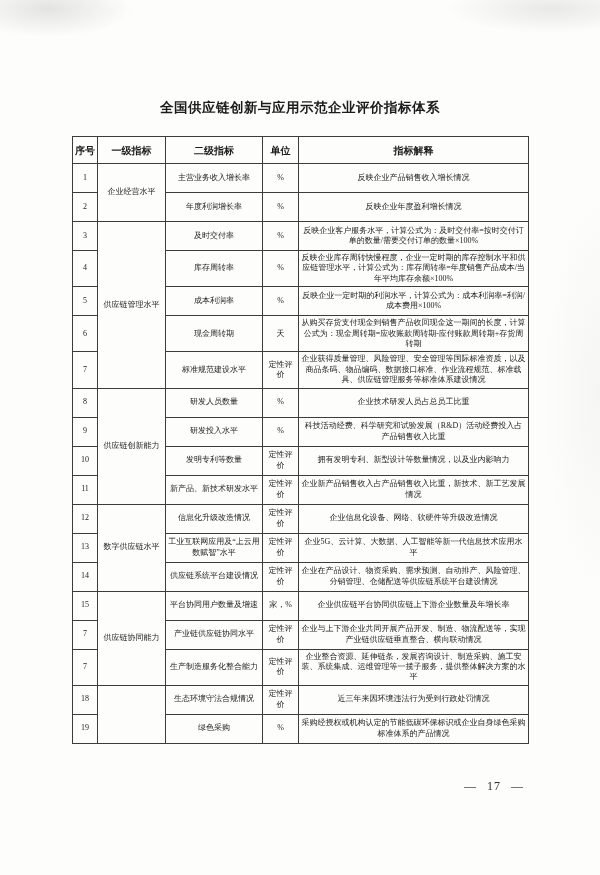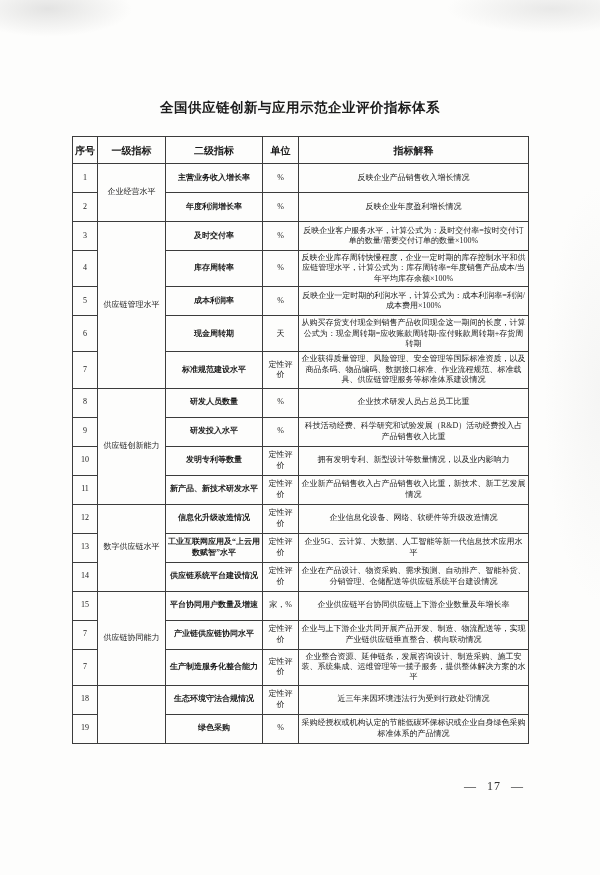--- a/index.html
+++ b/index.html
@@ -45,21 +45,21 @@
     height:24px;
     overflow:hidden;
   }
   table.indicators{border:1.5px solid #2e2e2e;}
   table.indicators th{
     font-weight:bold;
     font-size:10px;
     height:22px;
   }
   td.c-group{font-weight:normal;font-size:8.5px;}
-  td.c-indicator{font-weight:bold;}
+  td.c-indicator{font-weight:normal;}
   td.c-expl{
     text-align:left;
     padding:2px 3px;
     font-family:Liberation Serif, serif;
   }
   .page-number{
     position:absolute;
     top:779px;left:464px;
     font-size:12px;
     color:#2e2e2e;
@@ -171,21 +171,21 @@
         <tr>
           <td class="c-no">13</td>
           <td class="c-indicator">工业互联网应用及“上云用数赋智”水平</td>
           <td class="c-unit">定性评价</td>
           <td class="c-expl">企业5G、云计算、大数据、人工智能等新一代信息技术应用水平</td>
         </tr>
         <tr>
           <td class="c-no">14</td>
           <td class="c-indicator">供应链系统平台建设情况</td>
           <td class="c-unit">定性评价</td>
-          <td class="c-expl">企业在产品设计、物资采购、需求预测、自动排产、智能补货、分销管理、仓储配送等供应链系统平台建设情况</td>
+          <td class="c-expl">企业在产品设计、物资采购、需求预测、自动排产、风险管理、分销管理、仓储配送等供应链系统平台建设情况</td>
         </tr>
         <tr>
           <td class="c-no">15</td>
           <td class="c-group" rowspan="3">供应链协同能力</td>
           <td class="c-indicator">平台协同用户数量及增速</td>
           <td class="c-unit">家，%</td>
           <td class="c-expl">企业供应链平台协同供应链上下游企业数量及年增长率</td>
         </tr>
         <tr>
           <td class="c-no">7</td>

